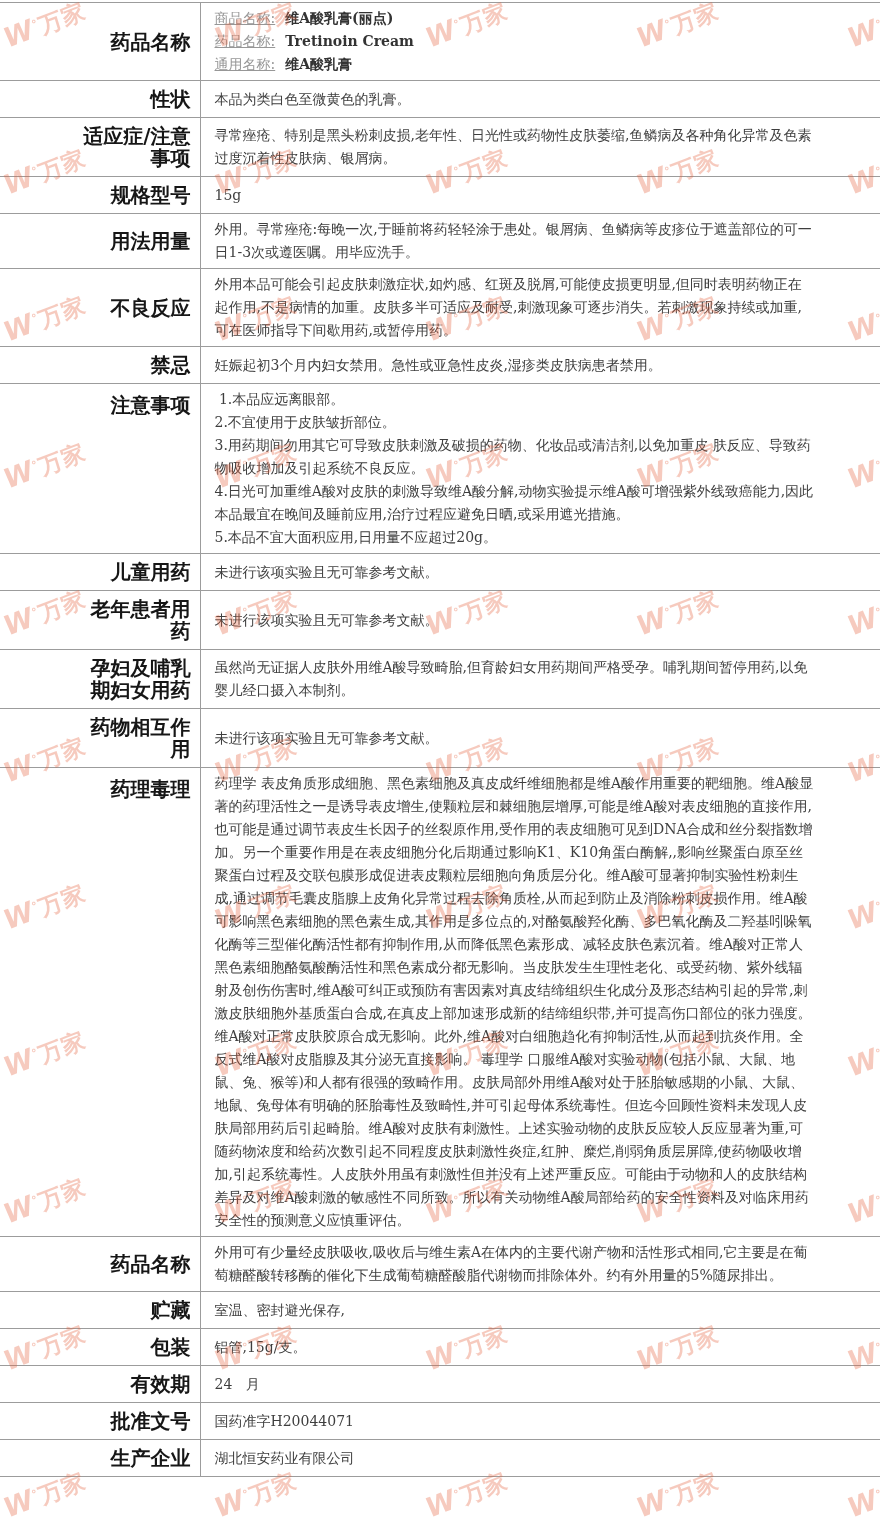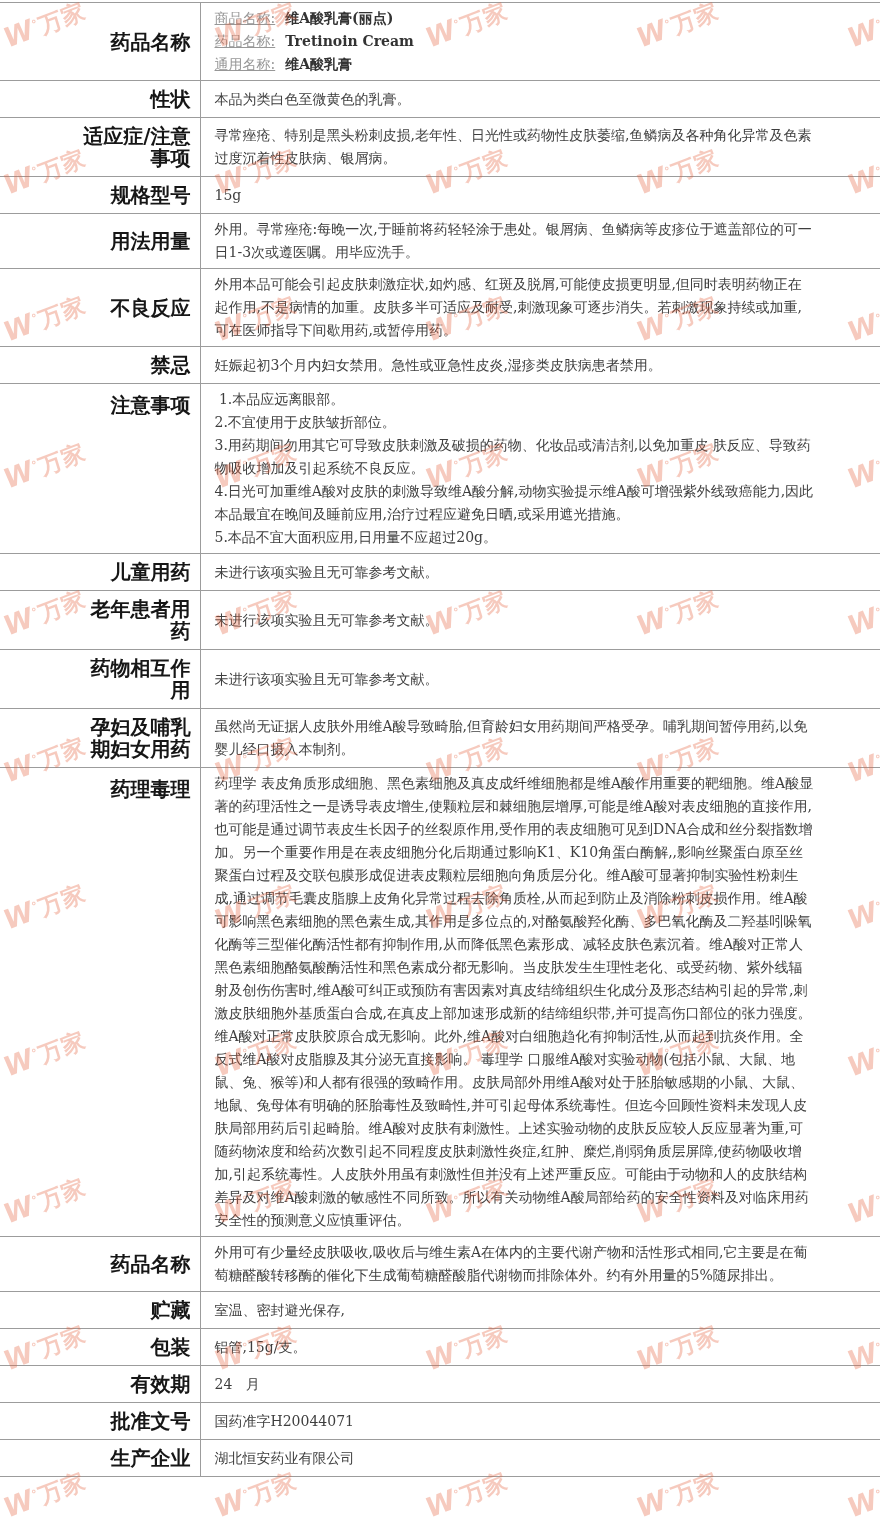--- a/index.html
+++ b/index.html
@@ -109,26 +109,26 @@
         </tr>
         <tr>
           <td class="label-cell">儿童用药</td>
           <td class="value-cell min-h">未进行该项实验且无可靠参考文献。</td>
         </tr>
         <tr>
           <td class="label-cell">老年患者用药</td>
           <td class="value-cell min-h">未进行该项实验且无可靠参考文献。</td>
         </tr>
         <tr>
+          <td class="label-cell">孕妇及哺乳期妇女用药</td>
+          <td class="value-cell">虽然尚无证据人皮肤外用维A酸导致畸胎,但育龄妇女用药期间严格受孕。哺乳期间暂停用药,以免婴儿经口摄入本制剂。</td>
+        </tr>
+        <tr>
           <td class="label-cell">药物相互作用</td>
           <td class="value-cell min-h">未进行该项实验且无可靠参考文献。</td>
-        </tr>
-        <tr>
-          <td class="label-cell">孕妇及哺乳期妇女用药</td>
-          <td class="value-cell">虽然尚无证据人皮肤外用维A酸导致畸胎,但育龄妇女用药期间严格受孕。哺乳期间暂停用药,以免婴儿经口摄入本制剂。</td>
         </tr>
         <tr>
           <td class="label-cell va-top">药理毒理</td>
           <td class="value-cell" style="vertical-align: top;">药理学 表皮角质形成细胞、黑色素细胞及真皮成纤维细胞都是维A酸作用重要的靶细胞。维A酸显著的药理活性之一是诱导表皮增生,使颗粒层和棘细胞层增厚,可能是维A酸对表皮细胞的直接作用,也可能是通过调节表皮生长因子的丝裂原作用,受作用的表皮细胞可见到DNA合成和丝分裂指数增加。另一个重要作用是在表皮细胞分化后期通过影响K1、K10角蛋白酶解,,影响丝聚蛋白原至丝聚蛋白过程及交联包膜形成促进表皮颗粒层细胞向角质层分化。维A酸可显著抑制实验性粉刺生成,通过调节毛囊皮脂腺上皮角化异常过程去除角质栓,从而起到防止及消除粉刺皮损作用。维A酸可影响黑色素细胞的黑色素生成,其作用是多位点的,对酪氨酸羟化酶、多巴氧化酶及二羟基吲哚氧化酶等三型催化酶活性都有抑制作用,从而降低黑色素形成、减轻皮肤色素沉着。维A酸对正常人黑色素细胞酪氨酸酶活性和黑色素成分都无影响。当皮肤发生生理性老化、或受药物、紫外线辐射及创伤伤害时,维A酸可纠正或预防有害因素对真皮结缔组织生化成分及形态结构引起的异常,刺激皮肤细胞外基质蛋白合成,在真皮上部加速形成新的结缔组织带,并可提高伤口部位的张力强度。维A酸对正常皮肤胶原合成无影响。此外,维A酸对白细胞趋化有抑制活性,从而起到抗炎作用。全反式维A酸对皮脂腺及其分泌无直接影响。 毒理学 口服维A酸对实验动物(包括小鼠、大鼠、地鼠、兔、猴等)和人都有很强的致畸作用。皮肤局部外用维A酸对处于胚胎敏感期的小鼠、大鼠、地鼠、兔母体有明确的胚胎毒性及致畸性,并可引起母体系统毒性。但迄今回顾性资料未发现人皮肤局部用药后引起畸胎。维A酸对皮肤有刺激性。上述实验动物的皮肤反应较人反应显著为重,可随药物浓度和给药次数引起不同程度皮肤刺激性炎症,红肿、糜烂,削弱角质层屏障,使药物吸收增加,引起系统毒性。人皮肤外用虽有刺激性但并没有上述严重反应。可能由于动物和人的皮肤结构差异及对维A酸刺激的敏感性不同所致。所以有关动物维A酸局部给药的安全性资料及对临床用药安全性的预测意义应慎重评估。</td>
         </tr>
         <tr>
           <td class="label-cell">药品名称</td>
           <td class="value-cell">外用可有少量经皮肤吸收,吸收后与维生素A在体内的主要代谢产物和活性形式相同,它主要是在葡萄糖醛酸转移酶的催化下生成葡萄糖醛酸脂代谢物而排除体外。约有外用量的5%随尿排出。</td>
         </tr>
         <tr>

